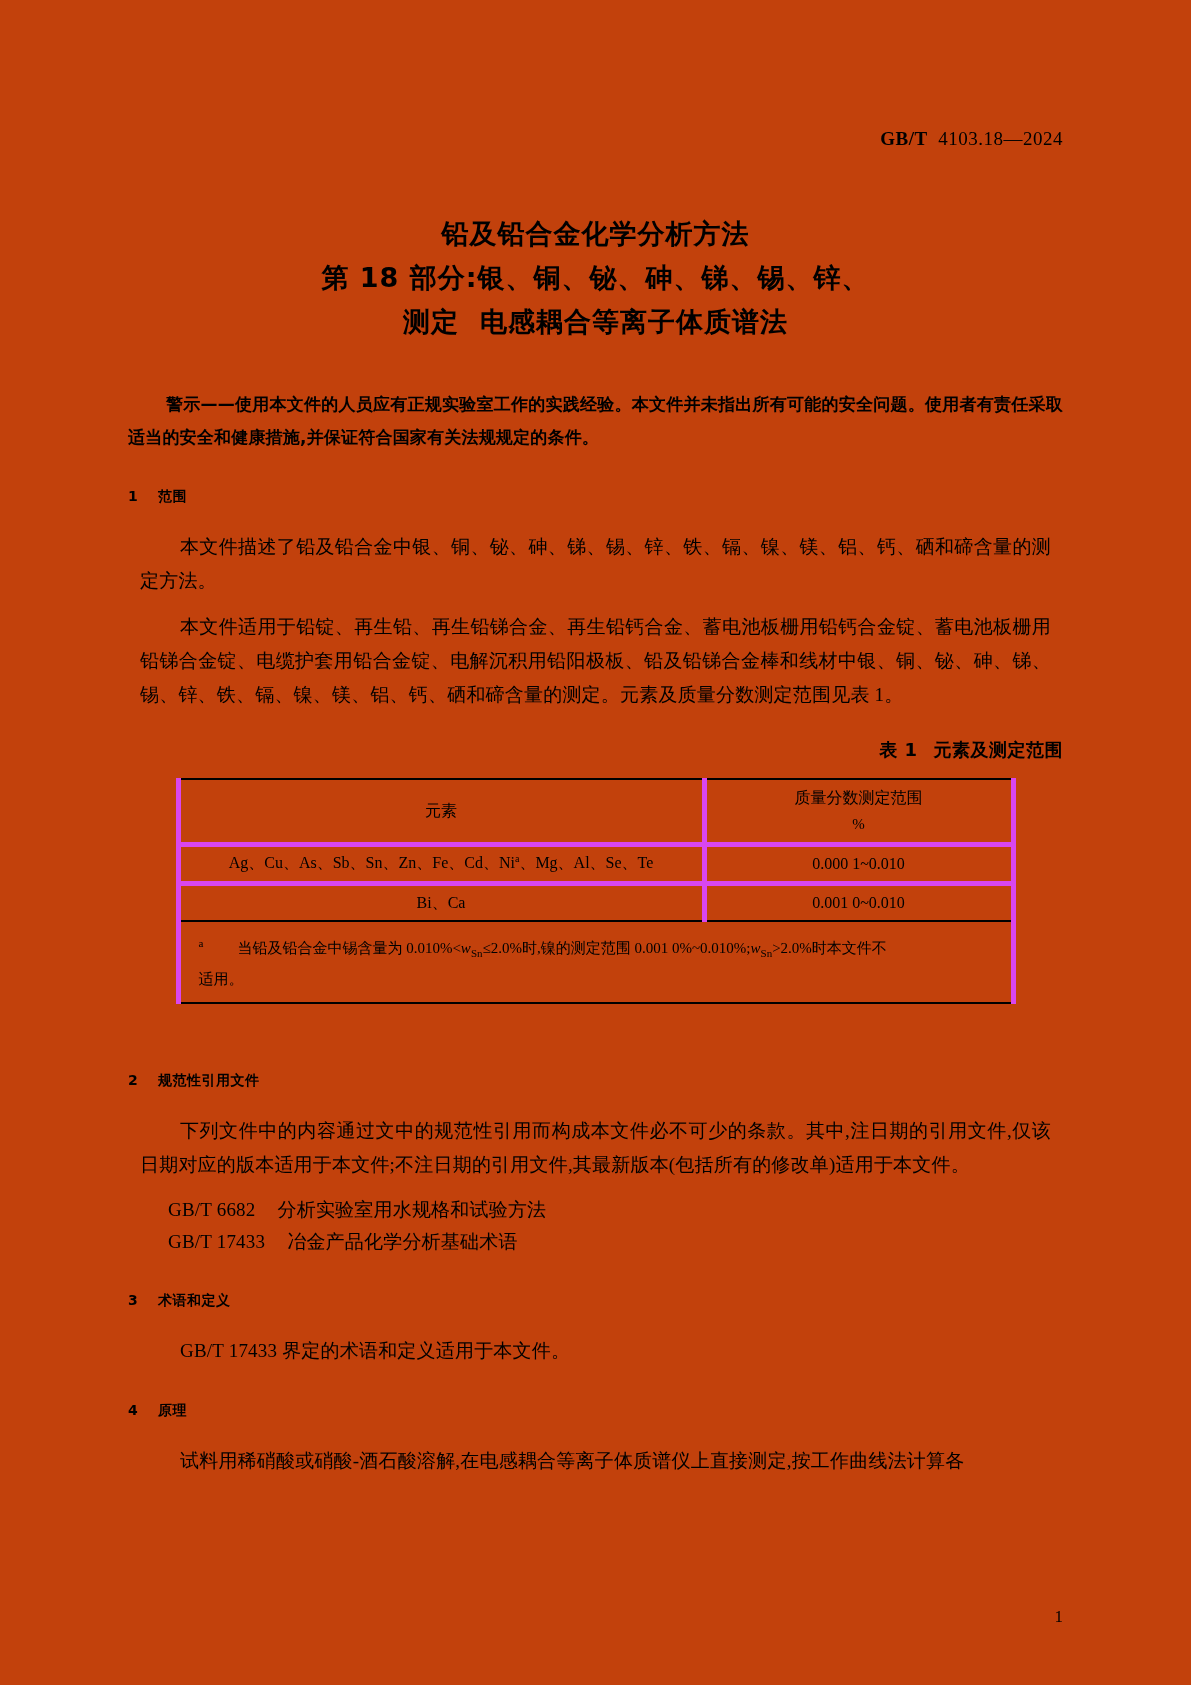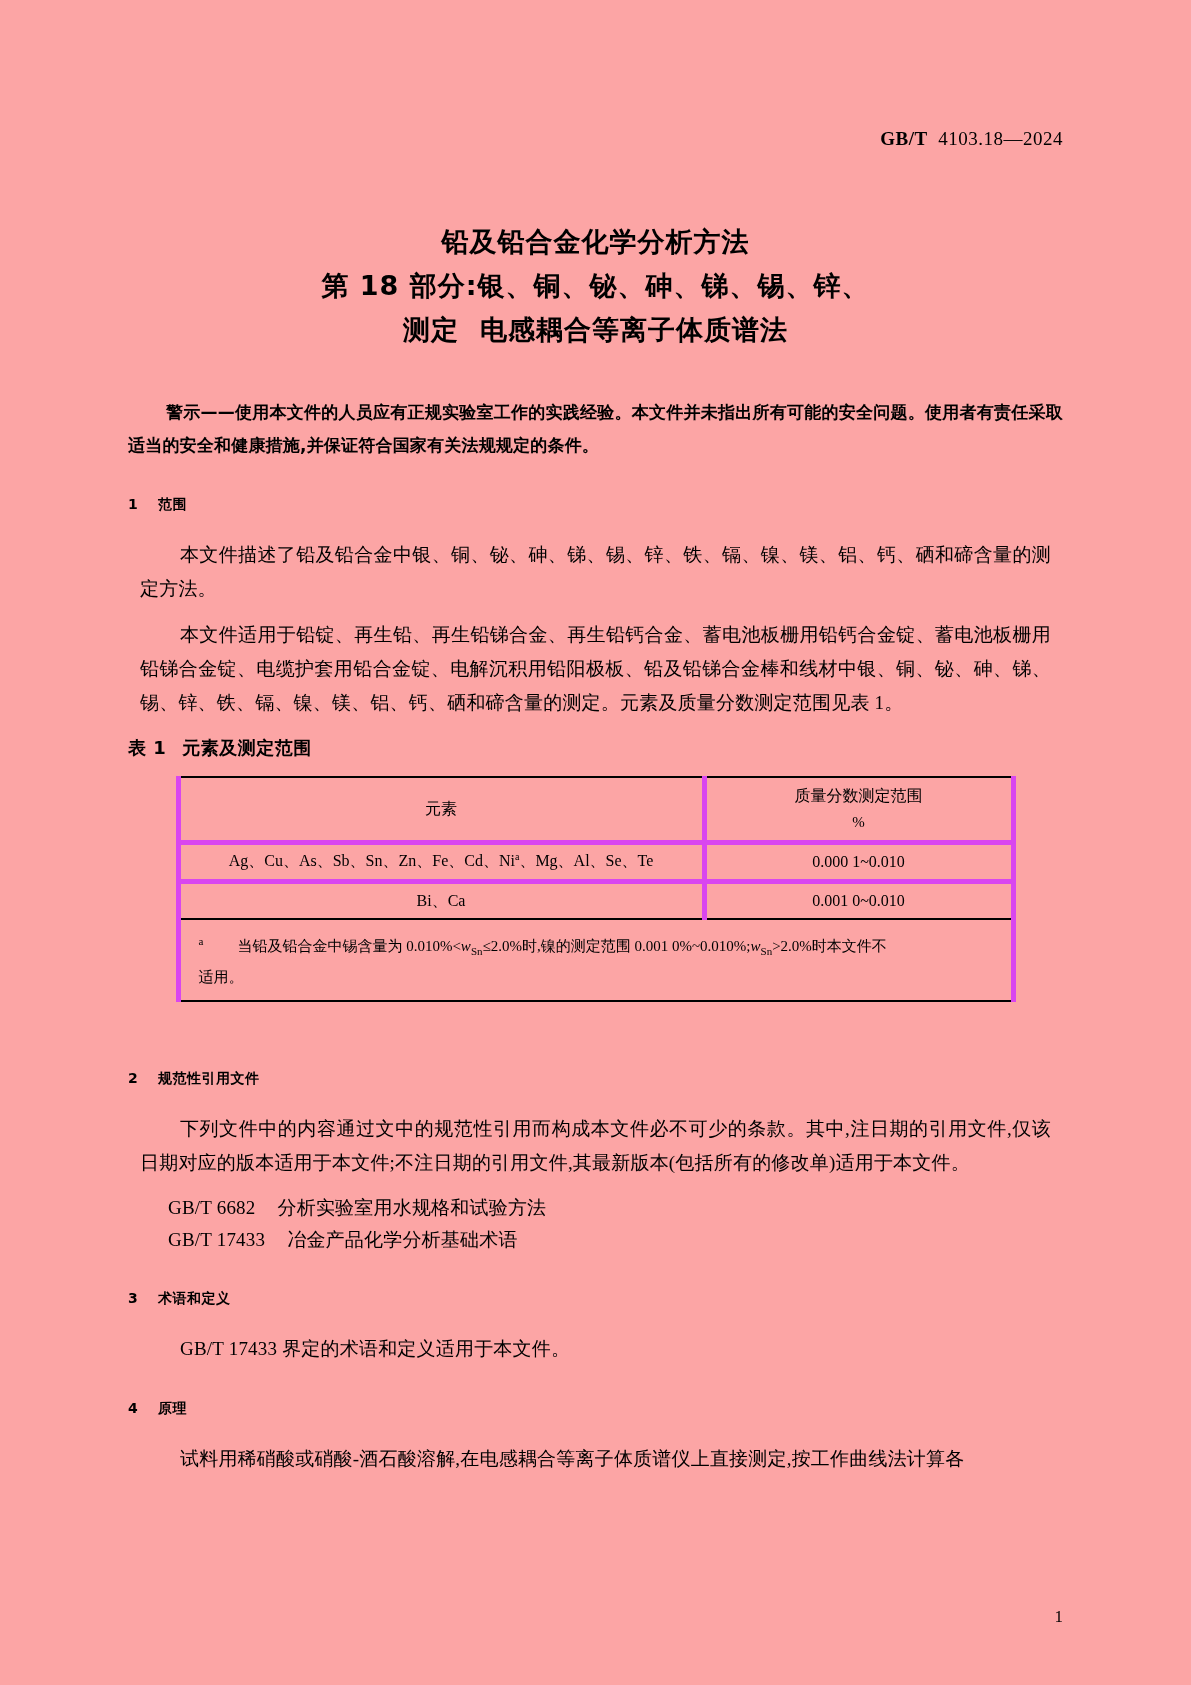--- a/index.html
+++ b/index.html
@@ -9,21 +9,21 @@
   }
   body {
     font-family: "Liberation Serif", "DejaVu Serif", serif;
     color: #000000;
   }
   .page {
     position: relative;
     width: 1191px;
     height: 1685px;
     margin: 0 auto;
-    background: #fca5a5;
+    background: #c2410c;
     box-sizing: border-box;
     padding: 0;
     overflow: hidden;
   }
   
   .running-header {
     position: absolute;
     top: 128px;
     right: 128px;
     font-family: "Liberation Serif", "DejaVu Serif", serif;
@@ -32,21 +32,21 @@
     white-space: nowrap;
   }
   .running-header .gbt {
     font-weight: bold;
     font-family: "Liberation Serif", "DejaVu Serif", serif;
   }
   
   .content {
     position: absolute;
     left: 128px;
-    top: 200px;
+    top: 192px;
     width: 935px;
   }
   
   .doc-title {
     text-align: center;
     font-family: "DejaVu Sans", "Liberation Sans", sans-serif;
     font-weight: bold;
     font-size: 27px;
     line-height: 44px;
     letter-spacing: 1px;
@@ -100,25 +100,25 @@
     margin: 0;
     text-indent: 40px;
     letter-spacing: 0.2px;
   }
   .gap-ref {
     display: inline-block;
     width: 22px;
   }
   
   .table-caption {
-    text-align: left;
+    text-align: right;
     font-family: "DejaVu Sans", "Liberation Sans", sans-serif;
     font-weight: bold;
     font-size: 18px;
-    margin-top: 16px;
+    margin-top: 26px;
     margin-bottom: 14px;
     letter-spacing: 0.5px;
   }
   .table-caption .cap-gap {
     display: inline-block;
     width: 16px;
   }
   table.gb-table {
     border-collapse: collapse;
     width: 840px;

